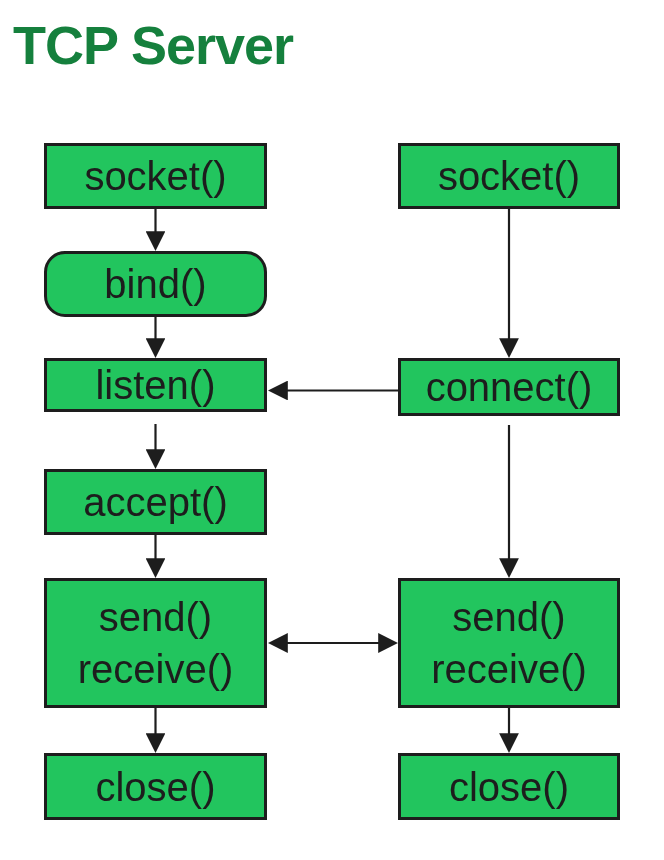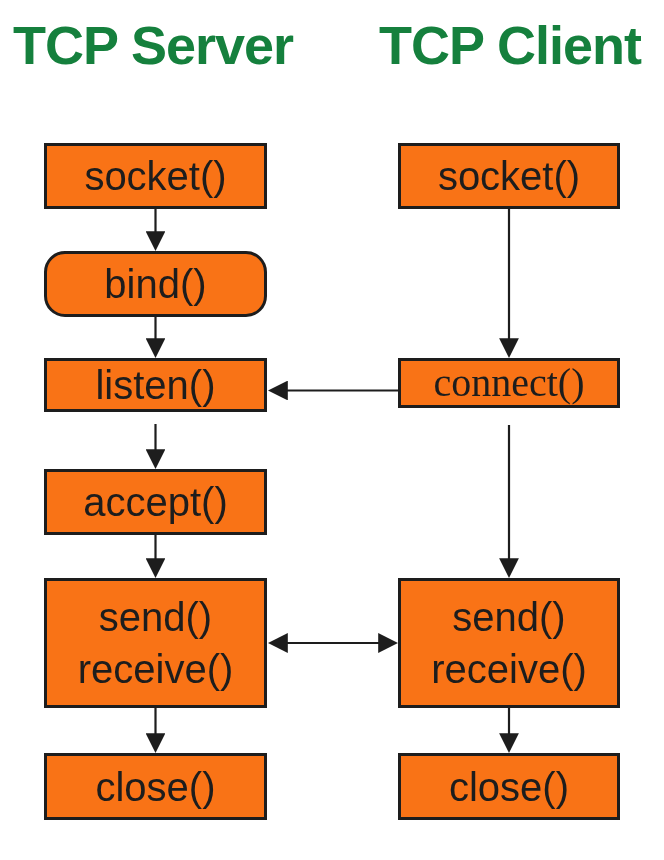--- a/index.html
+++ b/index.html
@@ -26,21 +26,21 @@
     white-space: nowrap;
     line-height: 1.15;
     color: #15803d;
   }
   .col-title.server { left: 153px; }
   .col-title.client { left: 510px; }
   .node {
     position: absolute;
     box-sizing: border-box;
     border: 3.4px solid #1d1d1d;
-    background: #f97316;
+    background: #22c55e;
     display: flex;
     flex-direction: column;
     align-items: center;
     justify-content: center;
     font-size: 40px;
     line-height: 1.3;
     color: #1d1d1d;
     white-space: nowrap;
   }
   .node span { display: block; }
@@ -50,21 +50,21 @@
   
   .n-srv-socket  { top: 143px; height: 66px; }
   .n-srv-bind    { top: 251px; height: 66px; border-radius: 21px; }
   .n-srv-listen  { top: 358px; height: 54px; }
   .n-srv-accept  { top: 469px; height: 66px; }
   .n-srv-sendrecv{ top: 578px; height: 130px; }
   .n-srv-close   { top: 753px; height: 67px; }
 
   
   .n-cli-socket  { top: 143px; height: 66px; }
-  .n-cli-connect { top: 358px; height: 50px; font-family: Liberation Serif, serif; }
+  .n-cli-connect { top: 358px; height: 58px; }
   .n-cli-sendrecv{ top: 578px; height: 130px; }
   .n-cli-close   { top: 753px; height: 67px; }
 
   svg.edges {
     position: absolute;
     left: 0;
     top: 0;
     width: 664px;
     height: 860px;
     pointer-events: none;
@@ -75,21 +75,20 @@
   }
   svg.edges .head { fill: #1d1d1d; }
 </style>
 </head>
 <body>
 
 <div class="stage">
 
   <div class="col-title server">TCP Server</div>
 
-  <div class="col-title client">TCP Client</div>
 
   <svg class="edges" viewBox="0 0 664 860" xmlns="http://www.w3.org/2000/svg">
     <defs>
       <marker id="arrow" viewBox="0 0 10 10" refX="8.5" refY="5" markerWidth="9" markerHeight="9" orient="auto-start-reverse">
         <path class="head" d="M 0 0 L 10 5 L 0 10 z"></path>
       </marker>
     </defs>
 
     <line x1="155.5" y1="209" x2="155.5" y2="248" marker-end="url(#arrow)"></line>
     <line x1="155.5" y1="317" x2="155.5" y2="355" marker-end="url(#arrow)"></line>

